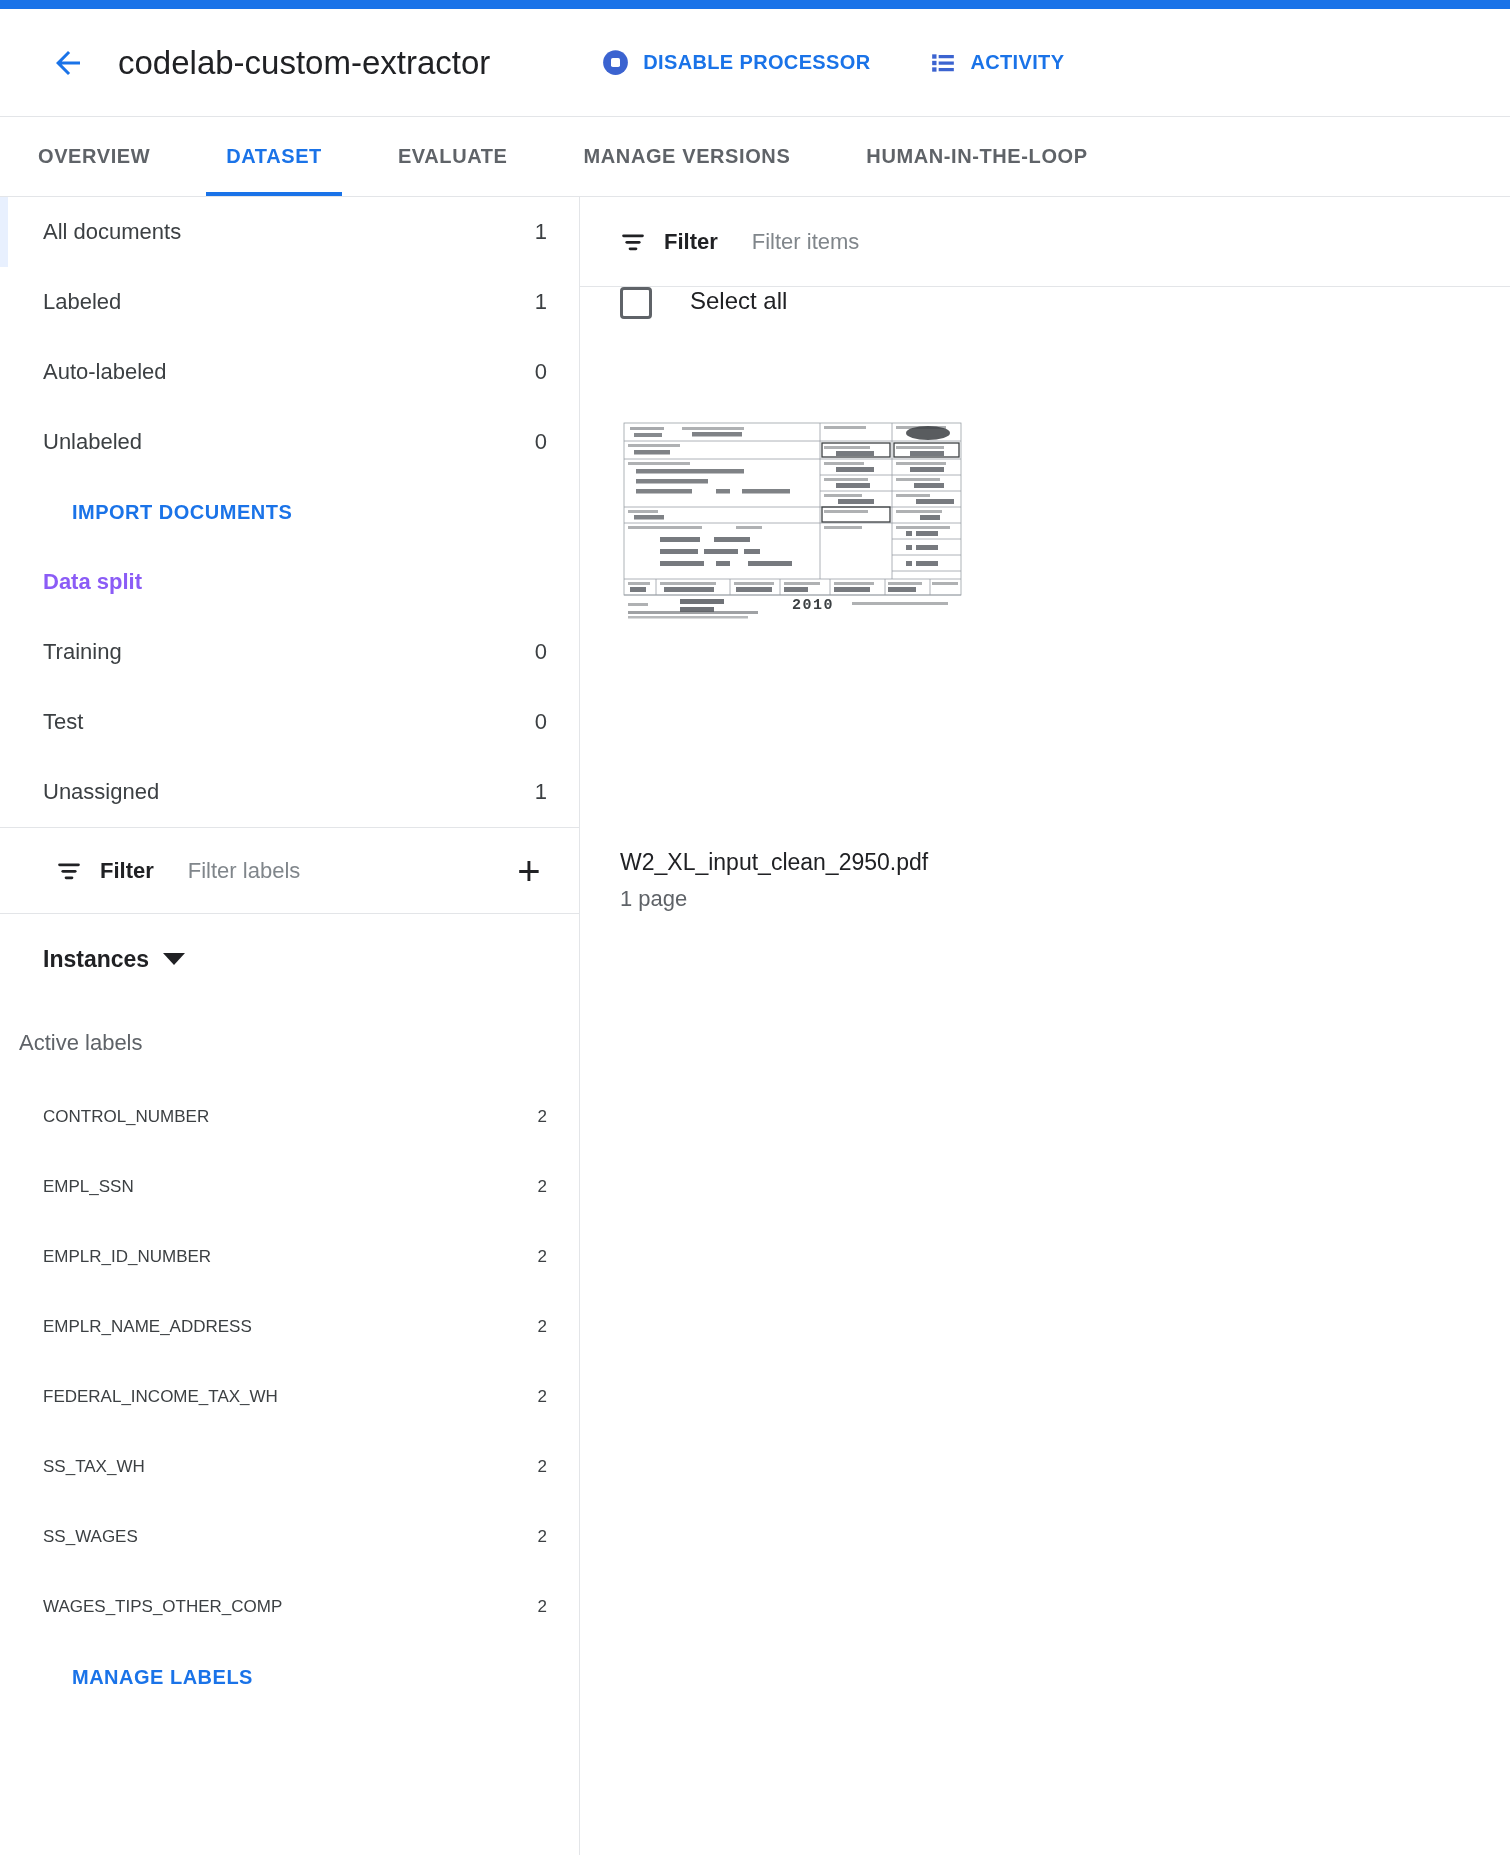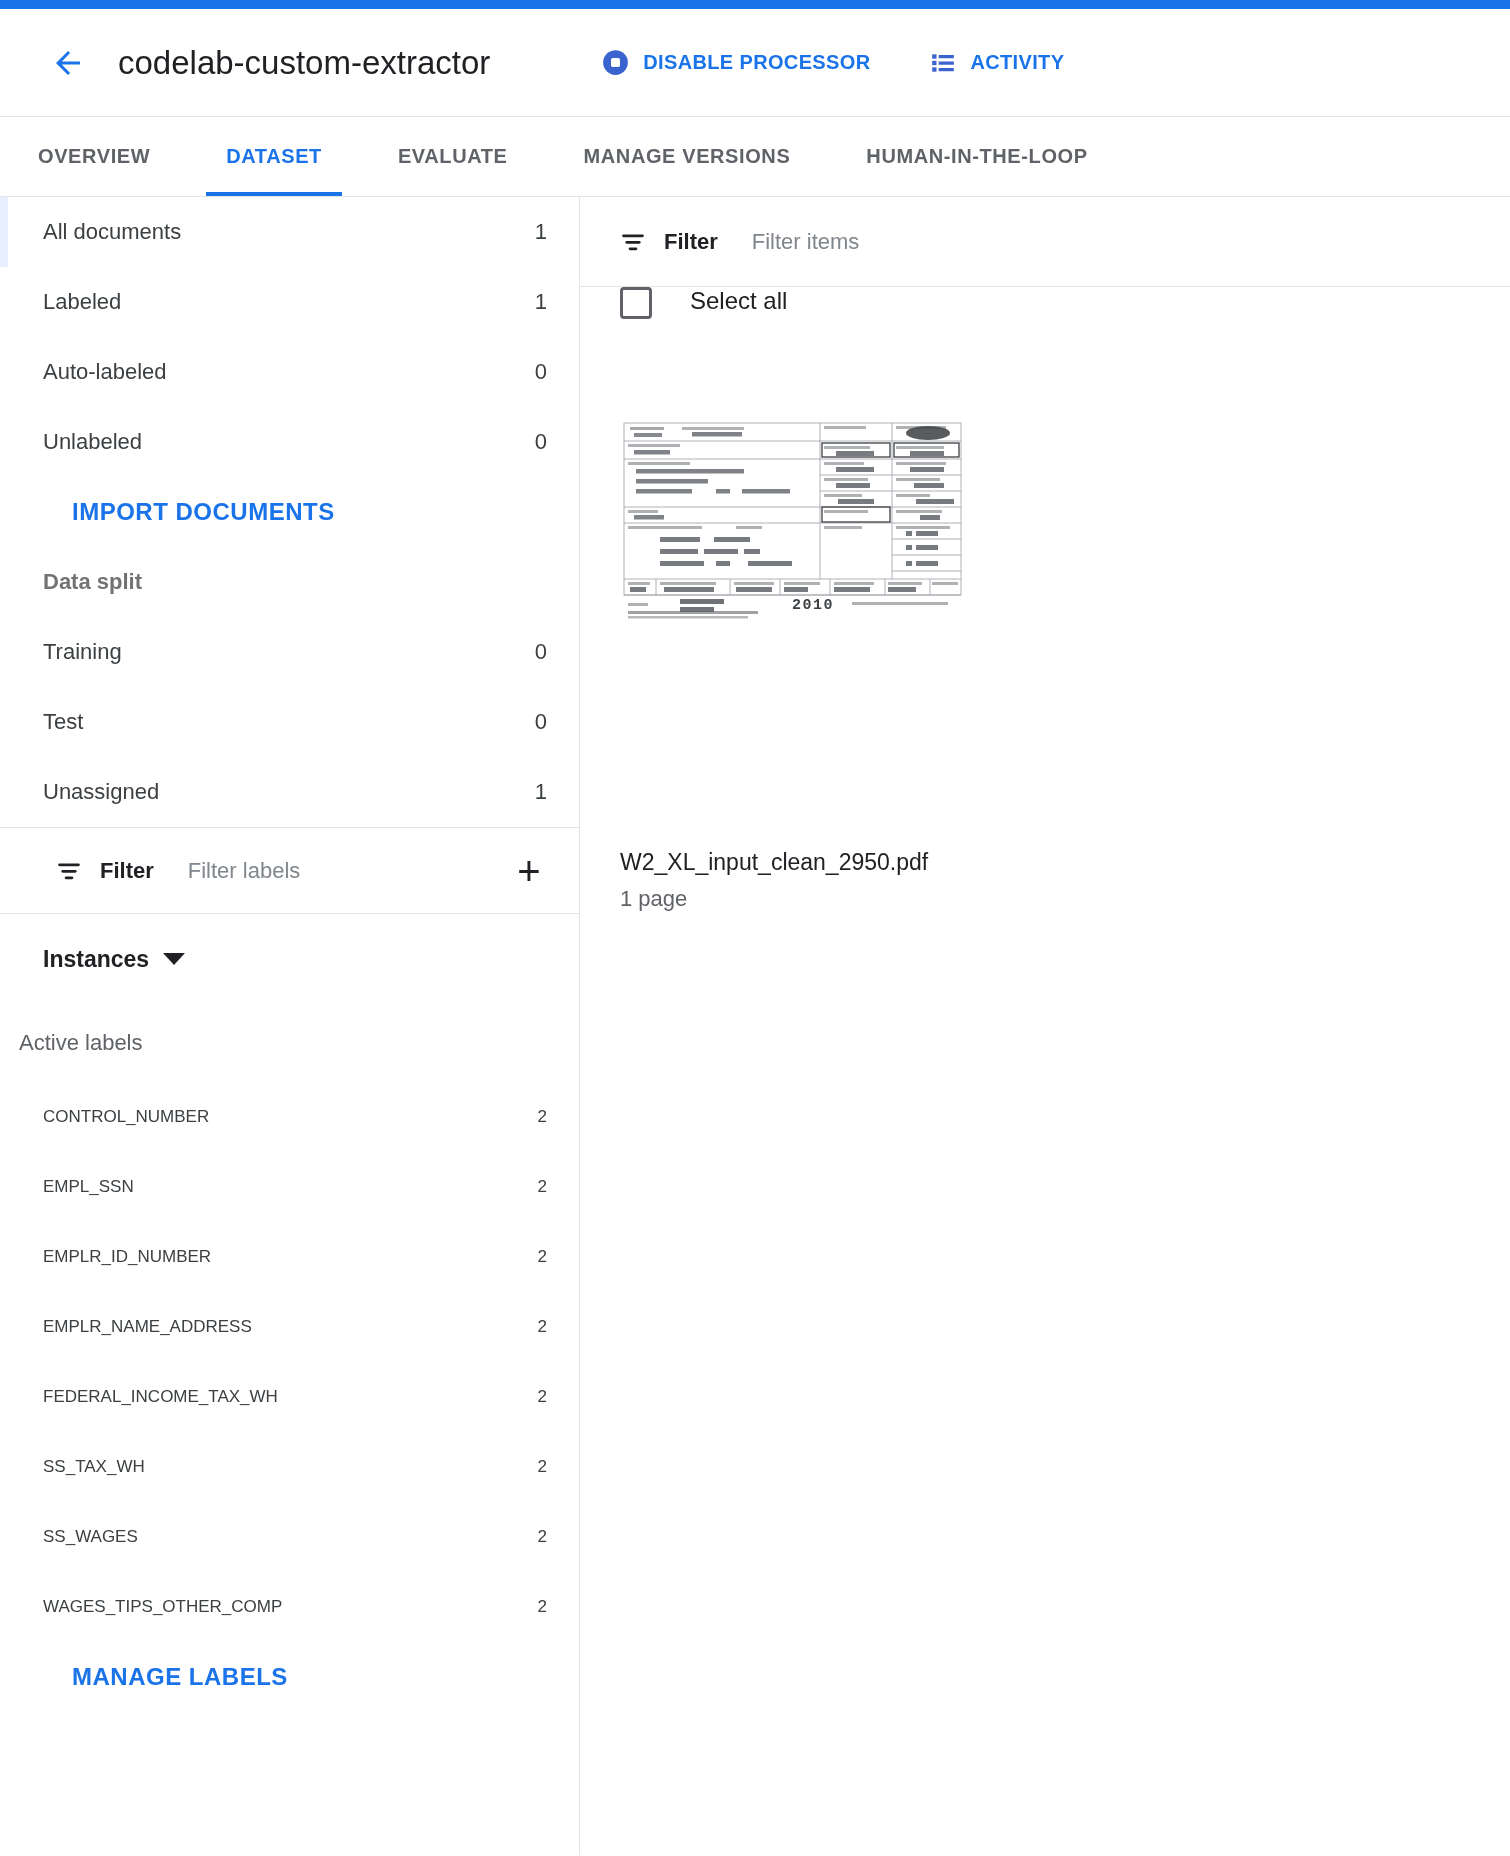--- a/index.html
+++ b/index.html
@@ -78,25 +78,25 @@
     cursor: pointer; position: relative;
   }
   .sb-row .lbl { flex: 1; white-space: nowrap; }
   .sb-row .cnt { color: #3c4043; font-size: 22px; }
   .sb-row.selected::before {
     content:""; position:absolute; left:0; top:0; bottom:0; width: 8px;
     background: #e8f0fe;
   }
   .sb-heading {
     height: 70px; display:flex; align-items:center;
-    padding-left: 43px; font-size: 22px; font-weight: 700; color:#737373;
+    padding-left: 43px; font-size: 22px; font-weight: 700; color:#8b5cf6;
   }
   .sb-textbtn {
     height: 70px; display:flex; align-items:center;
-    padding-left: 72px; color:#1a73e8; font-size: 24px;
+    padding-left: 72px; color:#1a73e8; font-size: 20px;
     font-weight: 700; letter-spacing: .5px; cursor: pointer;
   }
   .sb-divider { height: 1px; background: #e3e5e8; width: 100%; }
 
   
   .filter-bar {
     height: 85px; display: flex; align-items: center;
     padding: 0 28px 0 56px; gap: 18px;
   }
   .filter-icon { width: 26px; height: 26px; flex:none; }

